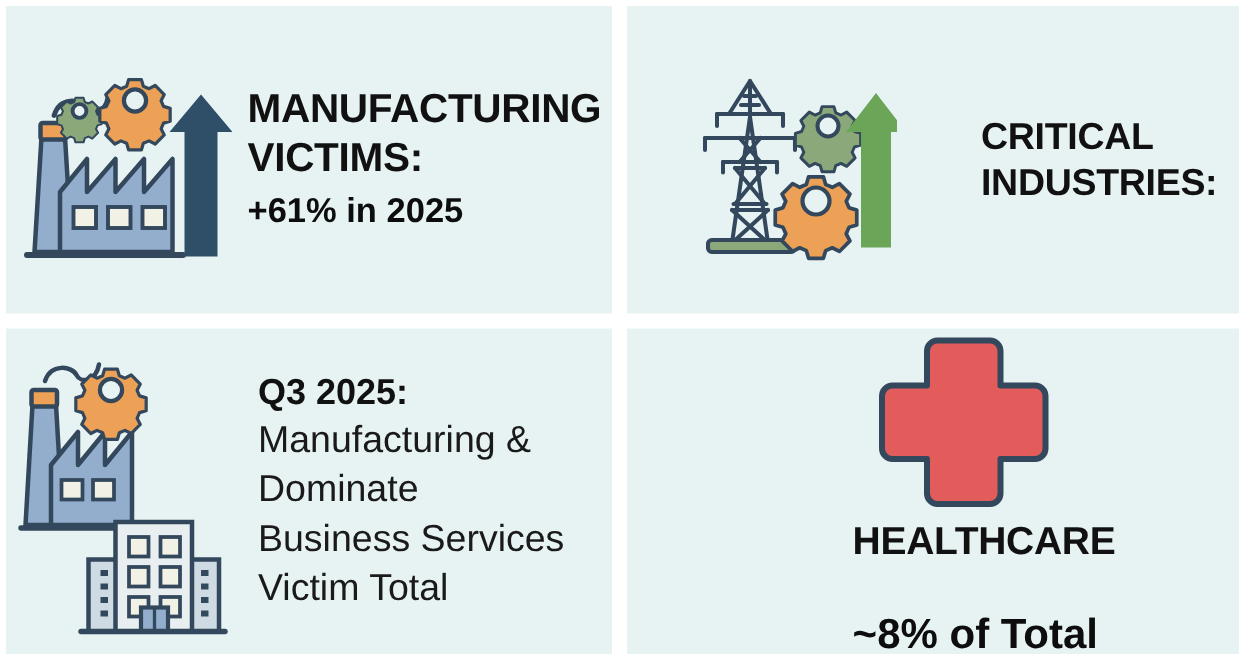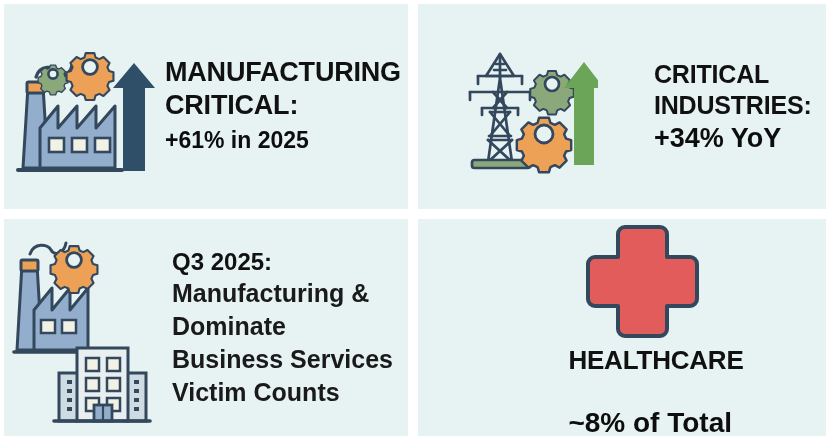--- a/index.html
+++ b/index.html
@@ -103,21 +103,21 @@
   .bl .text-wrap { margin-left: 14px; }
   .bl .q-label {
     font-family: Liberation Sans, sans-serif;
     font-weight: bold;
     font-size: 24px;
     line-height: 31px;
     color: #111111;
   }
   .bl .body-line {
     font-family: "Liberation Sans Narrow", "Liberation Sans", sans-serif;
-    font-weight: bold;
+    font-weight: normal;
     font-size: 25px;
     line-height: 33px;
     color: #1a1a1a;
     white-space: nowrap;
   }
 
   .br .text-wrap { margin-left: 28px; }
   .br .head-line { font-size: 26px; line-height: 33px; }
   .br .stat-line { font-size: 28px; line-height: 35px; margin-top: 28px; }
 
@@ -158,21 +158,21 @@
               <path d="M-5.2,-17 h10.4 l1.6,5.4 4.6,2 5,-2.6 7.4,7.4 -2.6,5 2,4.6 5.4,1.6 v10.4 l-5.4,1.6 -2,4.6 2.6,5 -7.4,7.4 -5,-2.6 -4.6,2 -1.6,5.4 h-10.4 l-1.6,-5.4 -4.6,-2 -5,2.6 -7.4,-7.4 2.6,-5 -2,-4.6 -5.4,-1.6 v-10.4 l5.4,-1.6 2,-4.6 -2.6,-5 7.4,-7.4 5,2.6 4.6,-2 z" transform="scale(0.82)"></path>
             </g>
             <circle cx="0" cy="0" r="7.4" fill="#e7f2f3" stroke="#33485c" stroke-width="2.8"></circle>
           </g>
 
           <path d="M124 31 L145 56 L135 56 L135 139 L113 139 L113 56 L103 56 Z" fill="#2f4f68"></path>
         </svg>
       </div>
       <div class="text-wrap">
         <div class="head-line">MANUFACTURING</div>
-        <div class="head-line">CRITICAL:</div>
+        <div class="head-line">VICTIMS:</div>
         <div class="stat-line">+61% in 2025</div>
       </div>
     </div>
   </div>
 
   <div class="panel tr">
     <div class="panel-inner">
       <div class="icon-wrap">
         <svg width="150" height="150" viewBox="0 0 150 150" aria-hidden="true">
           <g stroke="#33485c" stroke-width="2.7" fill="none" stroke-linecap="round" stroke-linejoin="round">
@@ -214,21 +214,20 @@
             </g>
             <circle cx="0" cy="0" r="9" fill="#e7f2f3" stroke="#33485c" stroke-width="2.8"></circle>
           </g>
 
           <path d="M148 30 L168 56 L158 56 L158 133 L138 133 L138 56 L128 56 Z" fill="#6aa558" transform="translate(-12,0)"></path>
         </svg>
       </div>
       <div class="text-wrap">
         <div class="head-line">CRITICAL</div>
         <div class="head-line">INDUSTRIES:</div>
-        <div class="stat-line">+34% YoY</div>
       </div>
     </div>
   </div>
 
   <div class="panel bl">
     <div class="panel-inner">
       <div class="icon-wrap">
         <svg width="150" height="195" viewBox="0 0 150 195" aria-hidden="true">
 
           <path d="M22 24 C26 12, 40 14, 43 20 C46 26, 56 24, 58 13" fill="none" stroke="#33485c" stroke-width="3" stroke-linecap="round"></path>
@@ -277,21 +276,21 @@
           <path d="M95 175 L95 191" stroke="#33485c" stroke-width="2.2"></path>
 
           <path d="M46 191 L142 191" stroke="#33485c" stroke-width="3.6" stroke-linecap="round"></path>
         </svg>
       </div>
       <div class="text-wrap">
         <div class="q-label">Q3 2025:</div>
         <div class="body-line">Manufacturing &amp;</div>
         <div class="body-line">Dominate</div>
         <div class="body-line">Business Services</div>
-        <div class="body-line">Victim Counts</div>
+        <div class="body-line">Victim Total</div>
       </div>
     </div>
   </div>
 
   <div class="panel br">
     <div class="panel-inner">
       <div class="icon-wrap">
         <svg width="125" height="125" viewBox="0 0 125 125" aria-hidden="true">
           <path d="M45 8 h35 a7 7 0 0 1 7 7 v23 h23 a7 7 0 0 1 7 7 v35 a7 7 0 0 1 -7 7 h-23 v23 a7 7 0 0 1 -7 7 h-35 a7 7 0 0 1 -7 -7 v-23 h-23 a7 7 0 0 1 -7 -7 v-35 a7 7 0 0 1 7 -7 h23 v-23 a7 7 0 0 1 7 -7 z" fill="#e25c5c" stroke="#33485c" stroke-width="4" stroke-linejoin="round"></path>
         </svg>

